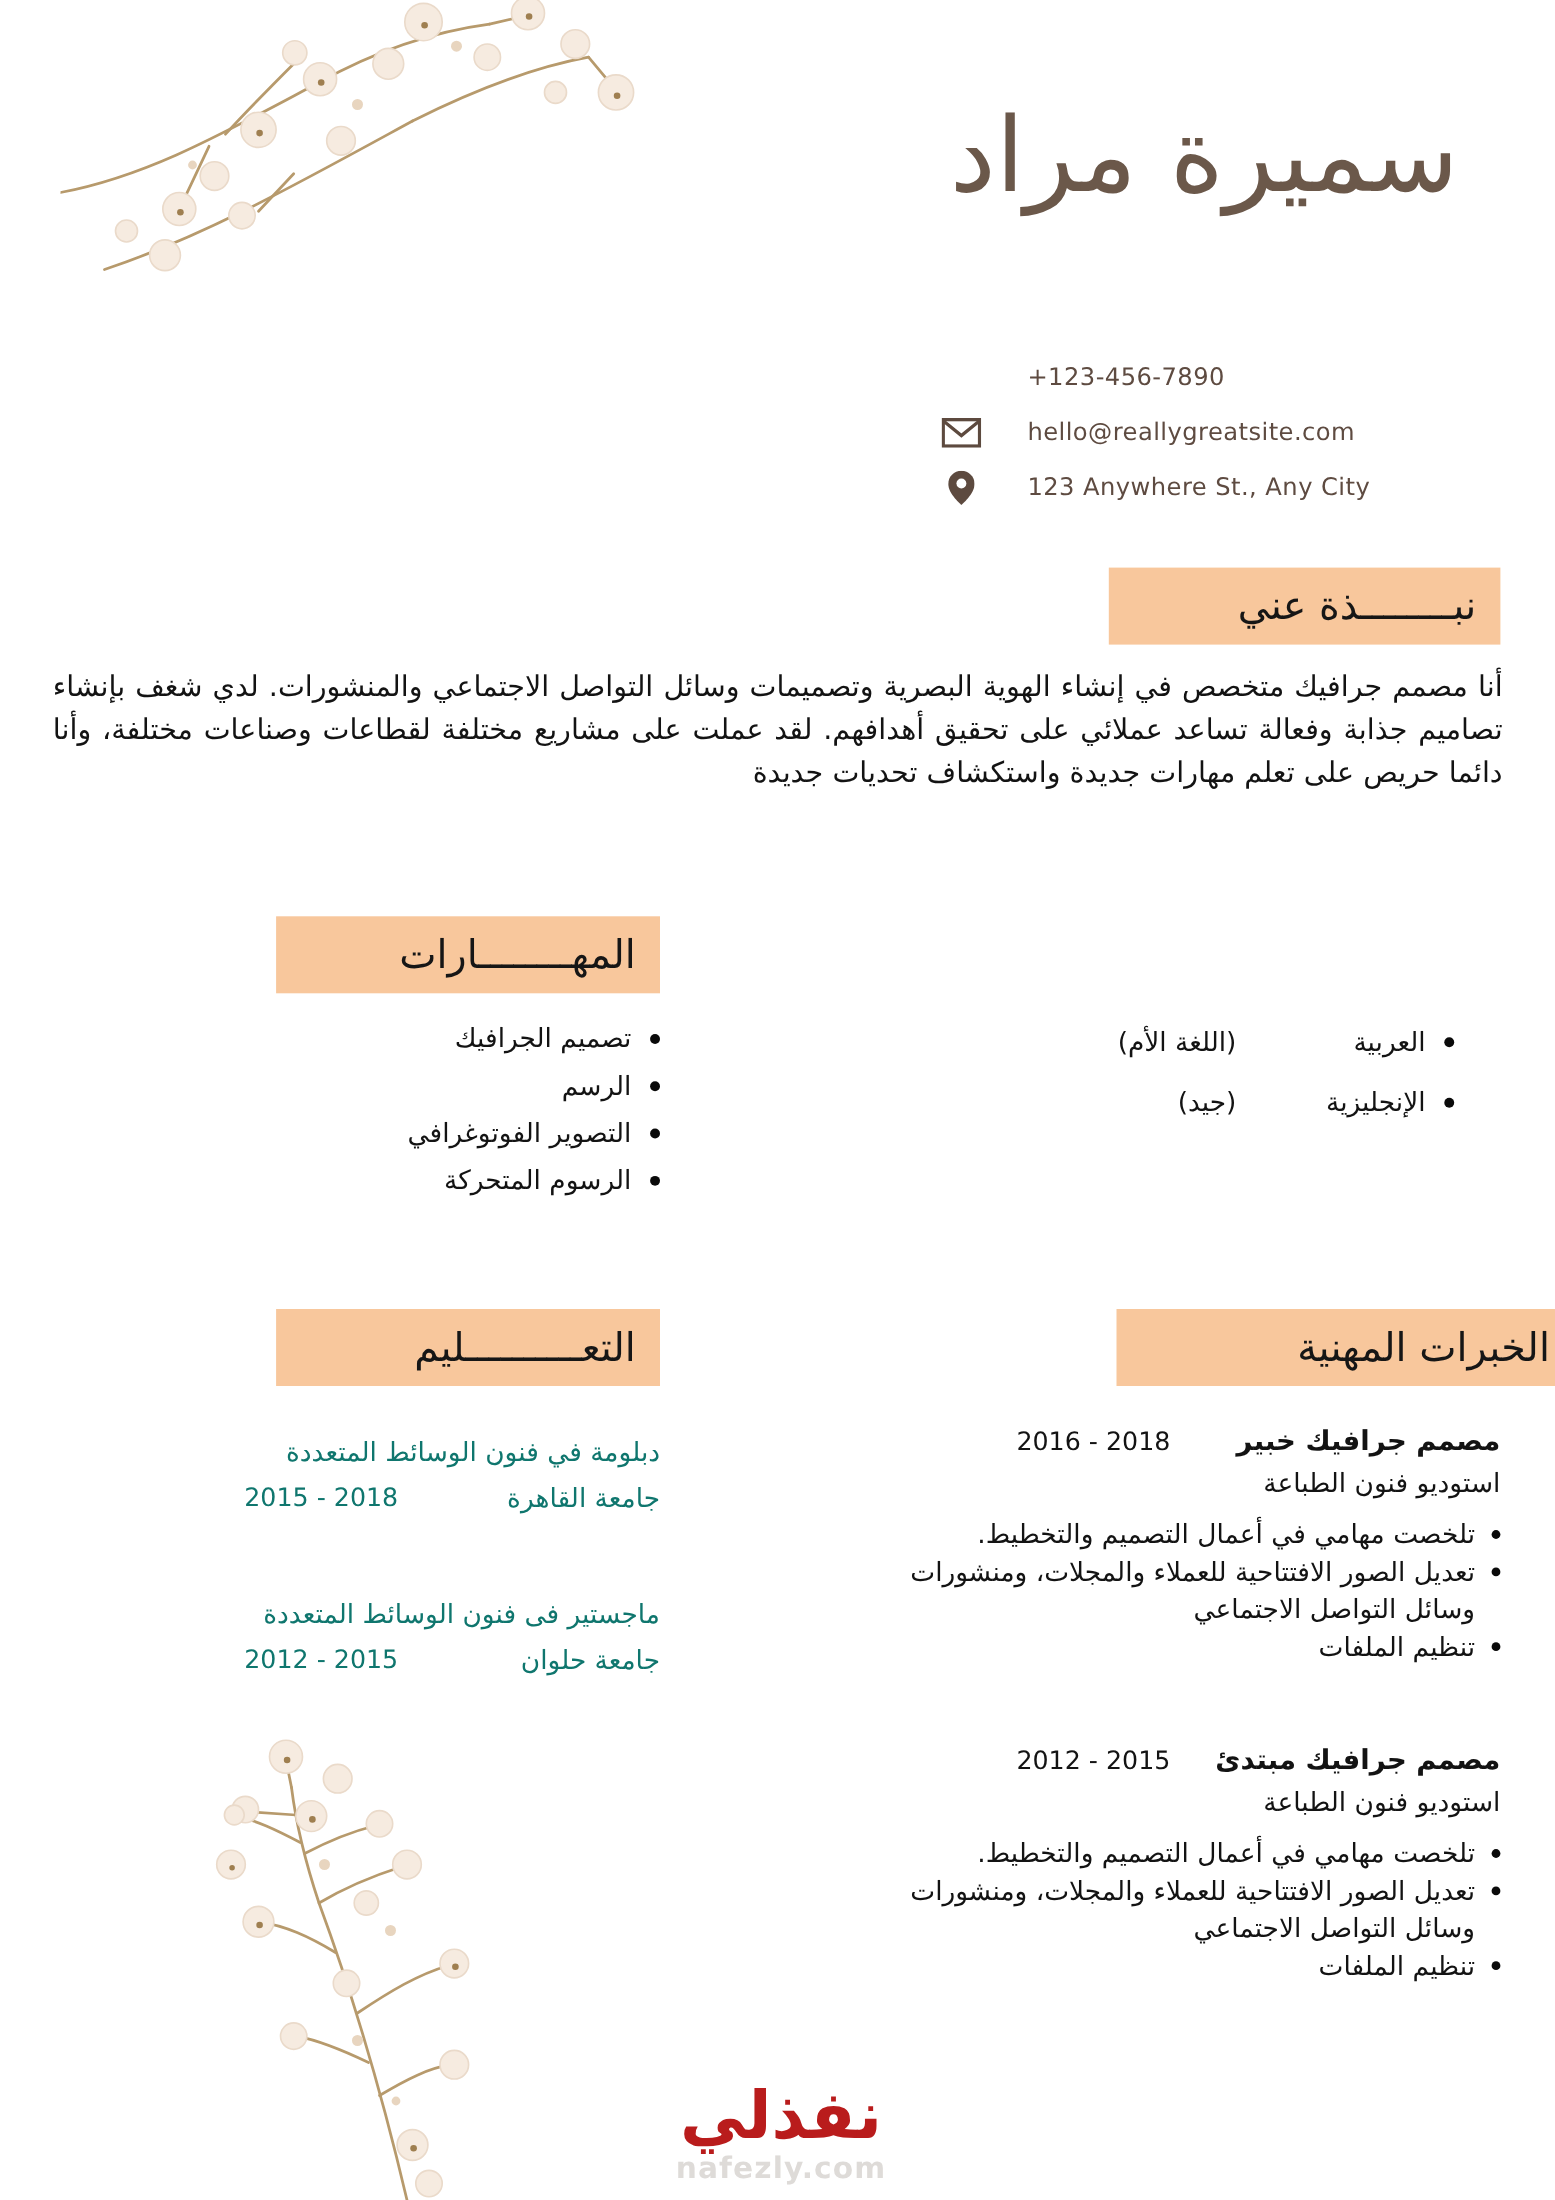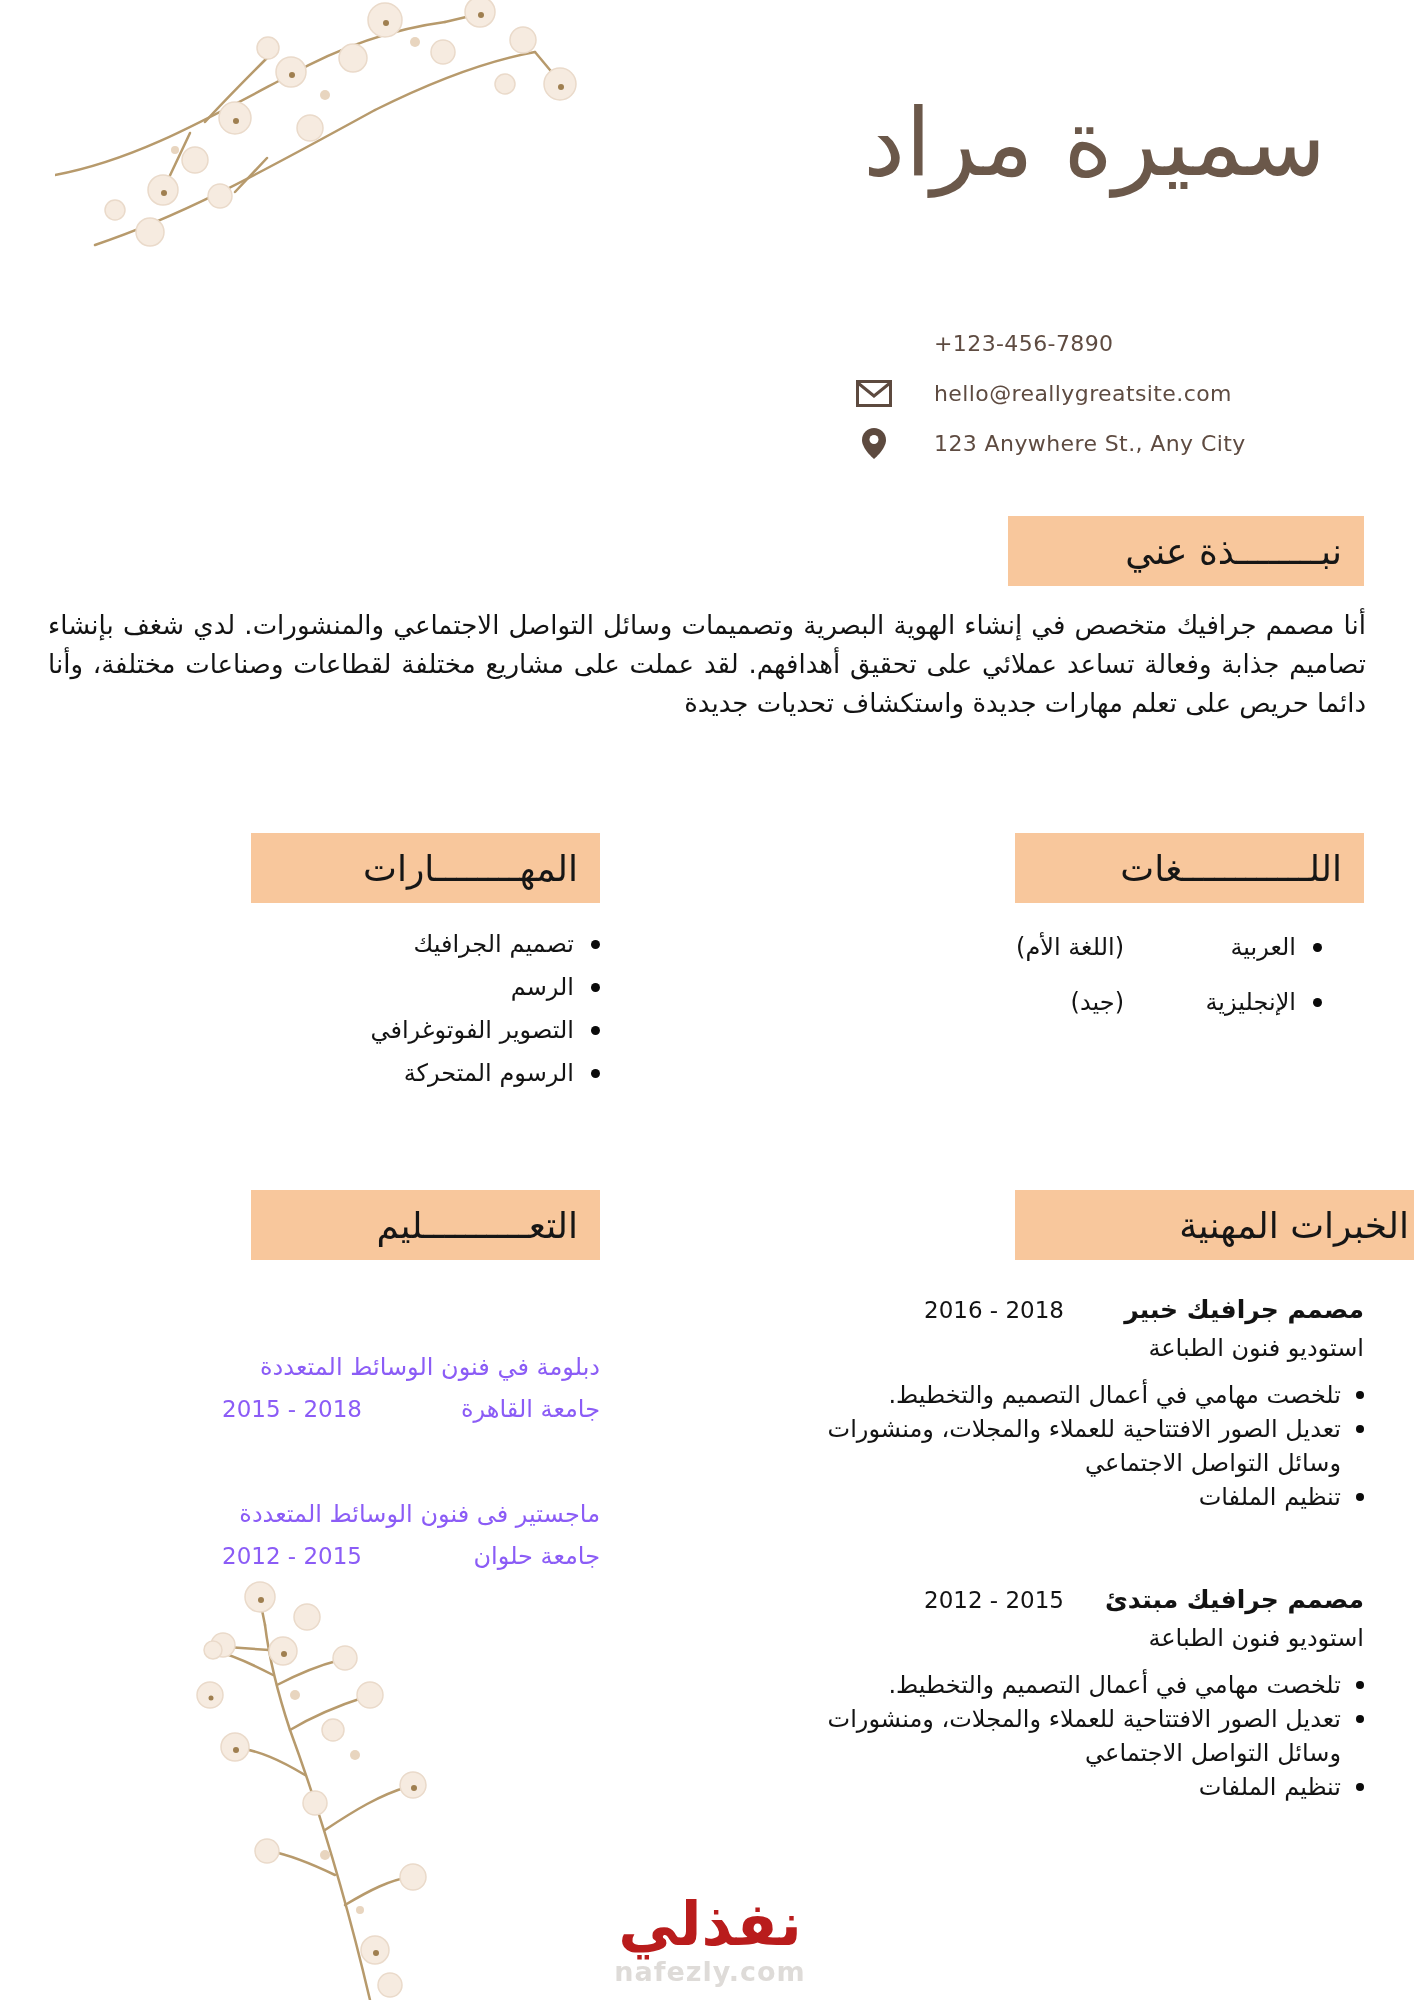--- a/index.html
+++ b/index.html
@@ -35,21 +35,21 @@
   .s-item { display:flex; align-items:center; font-size:24px; line-height:30px; margin-bottom:13px; }
   .dot { width:9px; height:9px; border-radius:50%; background:#0a0a0a; margin-left:17px; flex:none; }
 
   
   .langs-list { position:absolute; right:92px; top:932px; width:352px; direction:rtl; color:#131313; }
   .lang-row { display:flex; align-items:center; font-size:24px; line-height:30px; margin-bottom:25px; }
   .lang-main { display:flex; align-items:center; width:198px; }
   .lang-level { flex:1; text-align:right; }
 
   
-  .edu-list { position:absolute; right:814px; top:1351px; width:378px; direction:rtl; color:#8b5cf6; }
+  .edu-list { position:absolute; right:814px; top:1304px; width:378px; direction:rtl; color:#0f766e; }
   .edu-item { margin-bottom:73px; }
   .edu-degree { font-size:24px; line-height:32px; text-align:right; margin-bottom:10px; }
   .edu-row { display:flex; justify-content:space-between; align-items:center; font-size:24px; line-height:32px; }
   .date { direction:ltr; font-size:23px; white-space:nowrap; }
 
   
   .exp-list { position:absolute; right:50px; top:1294px; width:546px; direction:rtl; color:#131313; }
   .exp-item + .exp-item { margin-top:70px; }
   .exp-head { display:flex; justify-content:space-between; align-items:baseline; padding-left:106px; }
   .exp-role { font-size:25px; font-weight:bold; line-height:32px; }
@@ -163,21 +163,20 @@
     <div class="s-item">
       <span class="dot"></span>
       <span>التصوير الفوتوغرافي</span>
     </div>
     <div class="s-item">
       <span class="dot"></span>
       <span>الرسوم المتحركة</span>
     </div>
   </div>
 
-  <div class="band band-langs">اللــــــــــــغات</div>
   <div class="langs-list">
     <div class="lang-row">
       <span class="lang-main">
         <span class="dot"></span>
         <span>العربية</span>
       </span>
       <span class="lang-level">(اللغة الأم)</span>
     </div>
     <div class="lang-row">
       <span class="lang-main">

